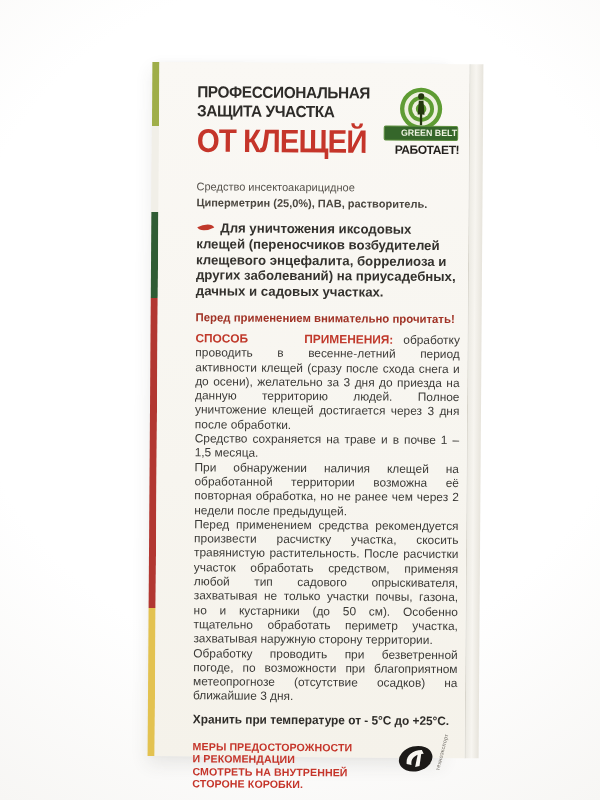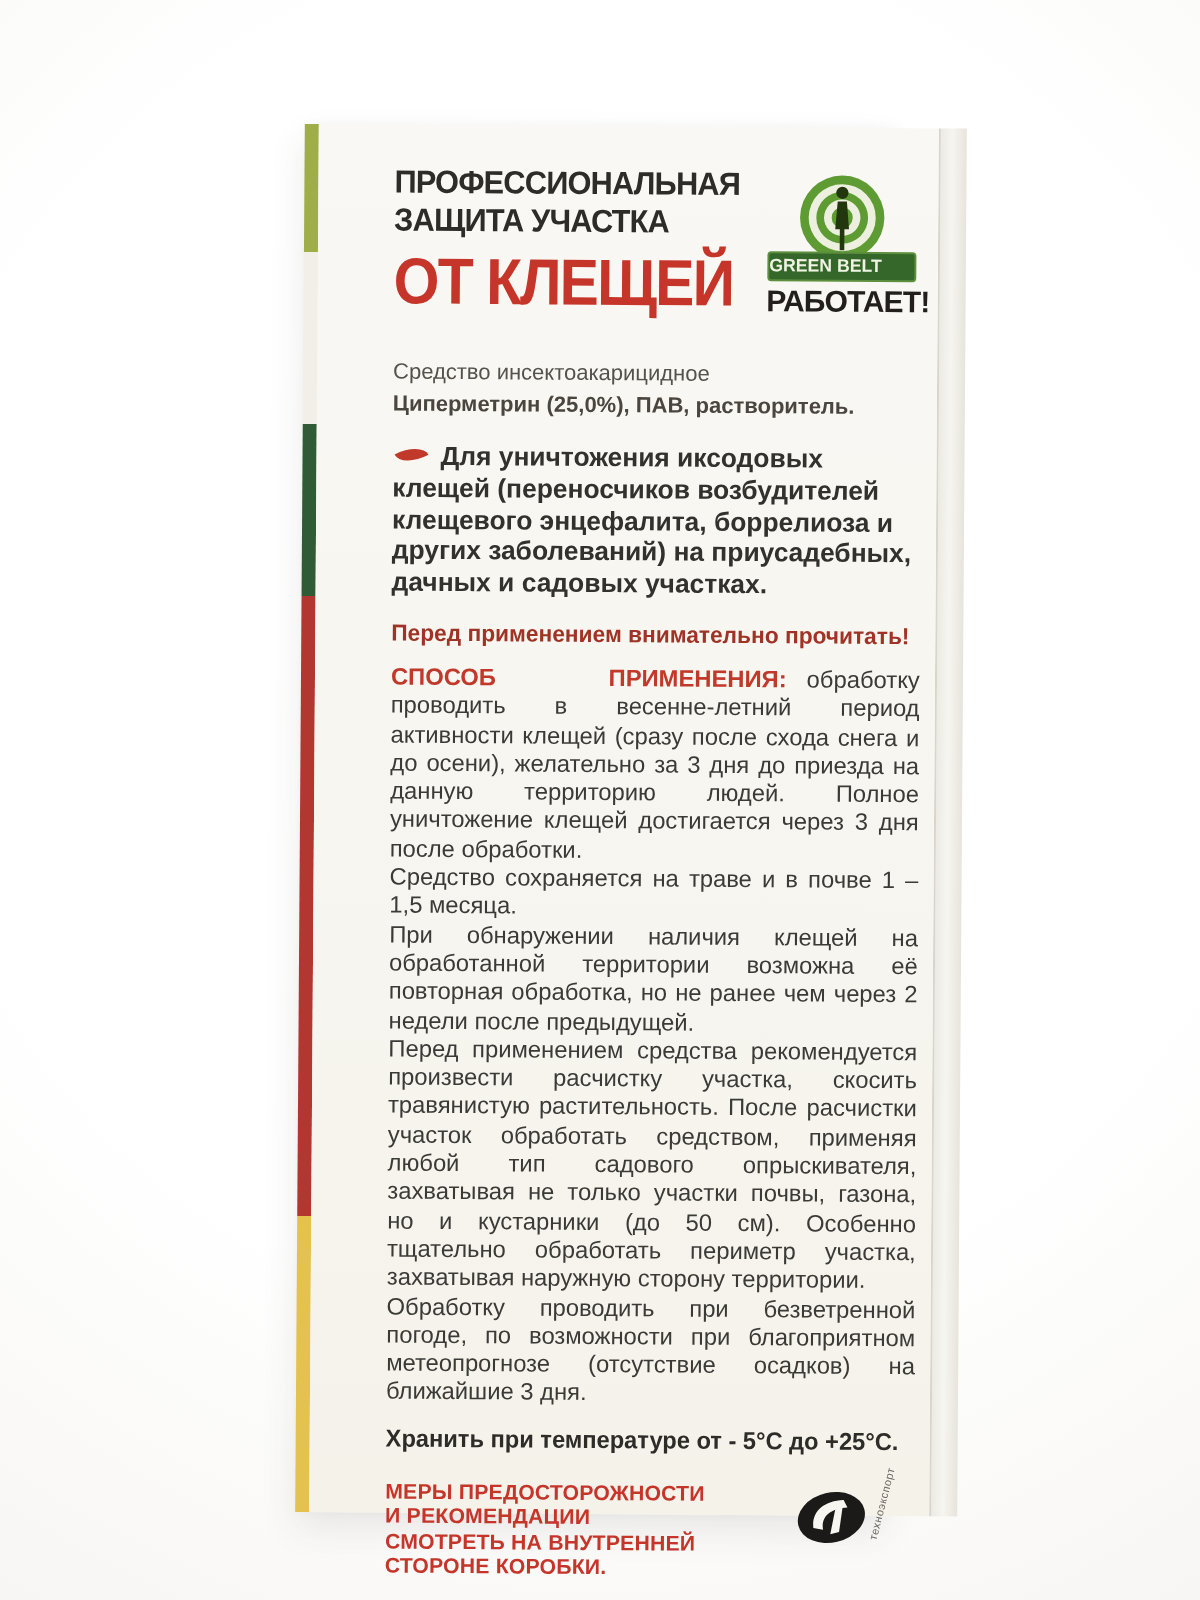--- a/index.html
+++ b/index.html
@@ -52,29 +52,29 @@
     transform-origin:left top;transform:scaleX(0.96);
     white-space:nowrap;
   }
   .title{
     font-weight:bold;color:#c5352a;
     font-size:31px;line-height:34px;letter-spacing:-1px;
     transform-origin:left top;transform:scaleX(0.95) scaleY(1.05);
     white-space:nowrap;margin-top:3px;
   }
   
-  .gb{position:absolute;right:2px;top:2px;width:76px;text-align:left;}
+  .gb{position:absolute;right:2px;top:2px;width:76px;text-align:right;}
   .gb svg{display:block;margin:0 auto;}
   .gb-banner{
     background:#35662a;color:#eef3e2;font-weight:bold;
     font-size:9px;line-height:13px;letter-spacing:0;
     border:1px solid #5d8f3f;border-radius:2px;
     margin-top:-6px;white-space:nowrap;transform:scaleX(0.98);
   }
-  .gb-tagline{font-weight:bold;color:#221f1c;font-size:15px;letter-spacing:-0.4px;margin-top:2px;white-space:nowrap;}
+  .gb-tagline{font-weight:bold;color:#221f1c;font-size:12px;letter-spacing:-0.4px;margin-top:2px;white-space:nowrap;}
   
   .sub1{font-size:11px;color:#55514b;margin-top:2px;letter-spacing:0;}
   .sub2{font-size:11px;font-weight:bold;color:#4a463f;margin-top:4px;}
   
   .intro{
     margin:12px 0 0 0;font-weight:bold;color:#33312d;
     font-size:13.2px;line-height:15.8px;text-align:left;
   }
   .leaf{
     display:inline-block;width:15px;height:8px;background:#c0392b;

